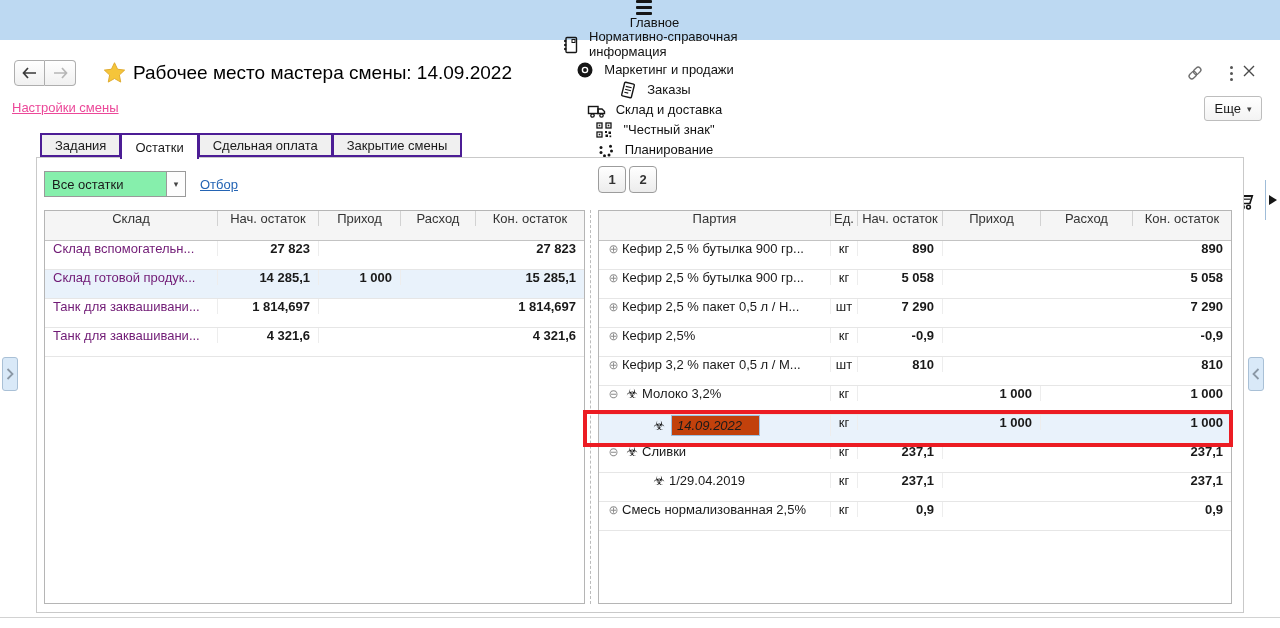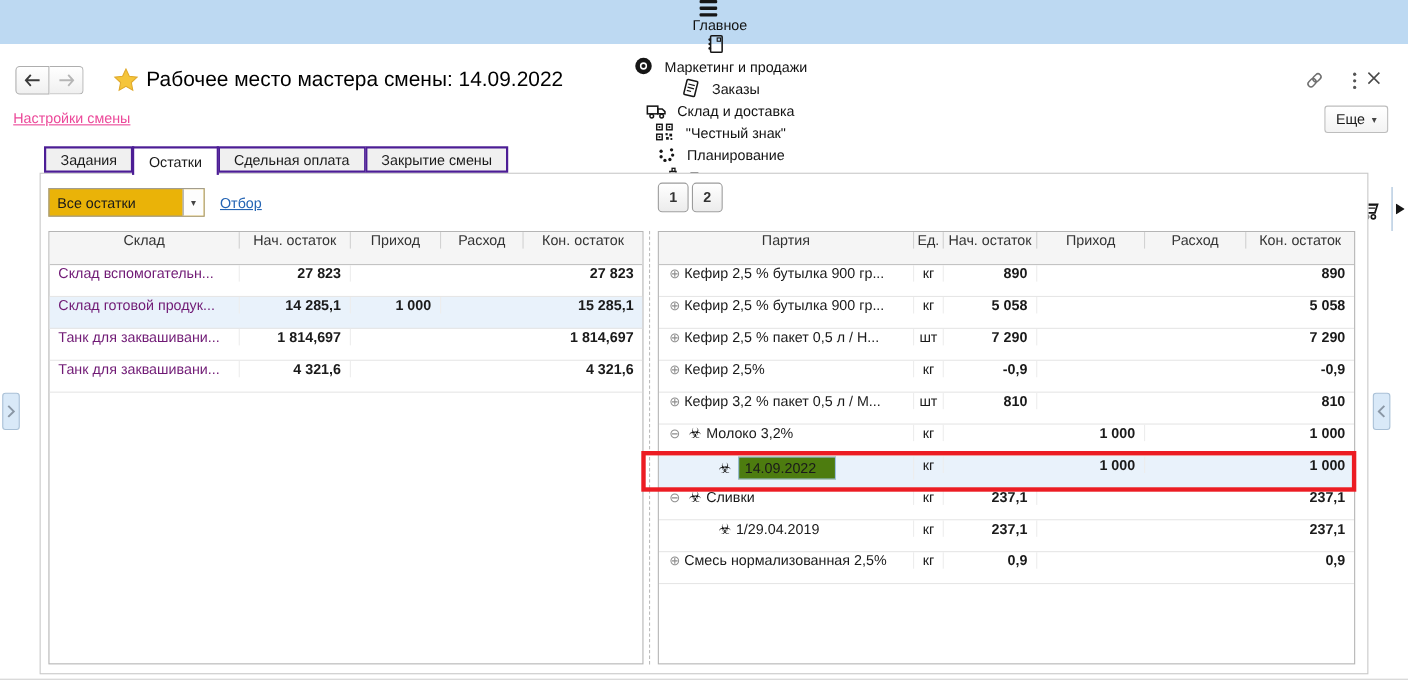--- a/index.html
+++ b/index.html
@@ -44,21 +44,21 @@
   .tab.active { background:#fff; height:26px; border-bottom:none; position:relative; z-index:4; }
   .content-box { position:absolute; left:36px; top:157px; width:1208px; height:456px; border:1px solid #c9c9c9; background:#fff; }
   .bottom-line { position:absolute; left:0; top:617px; width:1280px; border-top:1px solid #d2d2d2; }
 
   
   .edge-btn { position:absolute; top:357px; width:16px; height:34px; background:#d9e9f8; border:1px solid #a9c0d6; border-radius:3px; display:flex; align-items:center; justify-content:center; cursor:pointer; z-index:6; }
   .edge-btn.left { left:2px; }
   .edge-btn.right { left:1248px; }
 
   
-  .combo { position:absolute; left:44px; top:171px; width:142px; height:26px; border:1px solid #9a9a9a; background:#eab308; display:flex; cursor:pointer; }
+  .combo { position:absolute; left:44px; top:171px; width:142px; height:26px; border:1px solid #9a9a9a; background:#86efac; display:flex; cursor:pointer; }
   .combo-text { flex:1; display:flex; align-items:center; padding-left:7px; }
   .combo-btn { width:19px; border-left:1px solid #9a9a9a; display:flex; align-items:center; justify-content:center; font-size:9px; color:#444; background:#fdfdfd; }
   .filter-link { position:absolute; left:200px; top:177px; color:#2464b4; text-decoration:underline; cursor:pointer; }
 
   
   .pager { position:absolute; left:598px; top:166px; display:flex; gap:3px; }
   .pg-btn { width:28px; height:27px; background:linear-gradient(#ffffff,#ececec); border:1px solid #9c9c9c; border-radius:4px; display:flex; align-items:center; justify-content:center; font-weight:bold; color:#333; cursor:pointer; }
 
   
   .grid { position:absolute; top:210px; background:#fff; border:1px solid #b5b5b5; overflow:hidden; }
@@ -77,21 +77,21 @@
   .lc0{width:173px;flex:none;} .lc1{width:101px;flex:none;} .lc2{width:82px;flex:none;} .lc3{width:75px;flex:none;} .lc4{flex:1;}
   
   .rc0{width:232px;flex:none;} .rc1{width:27px;flex:none;justify-content:center;} .rc2{width:85px;flex:none;} .rc3{width:98px;flex:none;} .rc4{width:92px;flex:none;} .rc5{flex:1;}
 
   .tree { padding-left:6px; }
   .tr.child .tree { padding-left:50px; }
   .exp { width:17px; text-align:center; color:#8f8f8f; font-size:12px; flex:none; }
   .exp:empty { width:0; }
   .haz { width:20px; text-align:center; color:#111; font-size:13px; flex:none; }
   .haz:empty { width:0; }
-  .focus-box { background:#4d7c0f; border:1px solid #9dc0e2; padding:2px 17px 2px 5px; margin-left:2px; }
+  .focus-box { background:#c2410c; border:1px solid #9dc0e2; padding:2px 17px 2px 5px; margin-left:2px;font-style:italic; }
 
   .splitter { position:absolute; left:590px; top:210px; height:394px; border-left:1px dashed #bcbcbc; }
 
   
   .annotation-rect { position:absolute; left:583px; top:410px; width:650px; height:37px; border:4px solid #ec1c23; z-index:10; pointer-events:none; }
 
   svg { display:block; }
 </style>
 </head>
 <body>
@@ -112,20 +112,21 @@
     <div class="menu-item">
       <span class="mi-icon">
         <svg viewBox="0 0 20 20">
             <rect x="6" y="2.5" width="10.5" height="15" rx="1" fill="none" stroke="#161616" stroke-width="1.4"></rect>
             <circle cx="5.2" cy="6" r="1.2" fill="#161616"></circle>
             <circle cx="5.2" cy="10" r="1.2" fill="#161616"></circle>
             <circle cx="5.2" cy="14" r="1.2" fill="#161616"></circle>
             <rect x="12" y="4.5" width="3" height="3" fill="none" stroke="#161616" stroke-width="1"></rect>
           </svg>
       </span>
+      <span class="mi-label wrap">Нормативно-справочная информация</span>
     </div>
 
     <div class="menu-item">
       <span class="mi-icon">
         <svg viewBox="0 0 20 20">
             <circle cx="10" cy="10" r="7.5" fill="#161616"></circle>
             <circle cx="10" cy="10" r="2.6" fill="none" stroke="#fff" stroke-width="1.4"></circle>
           </svg>
       </span>
       <span class="mi-label">Маркетинг и продажи</span>

